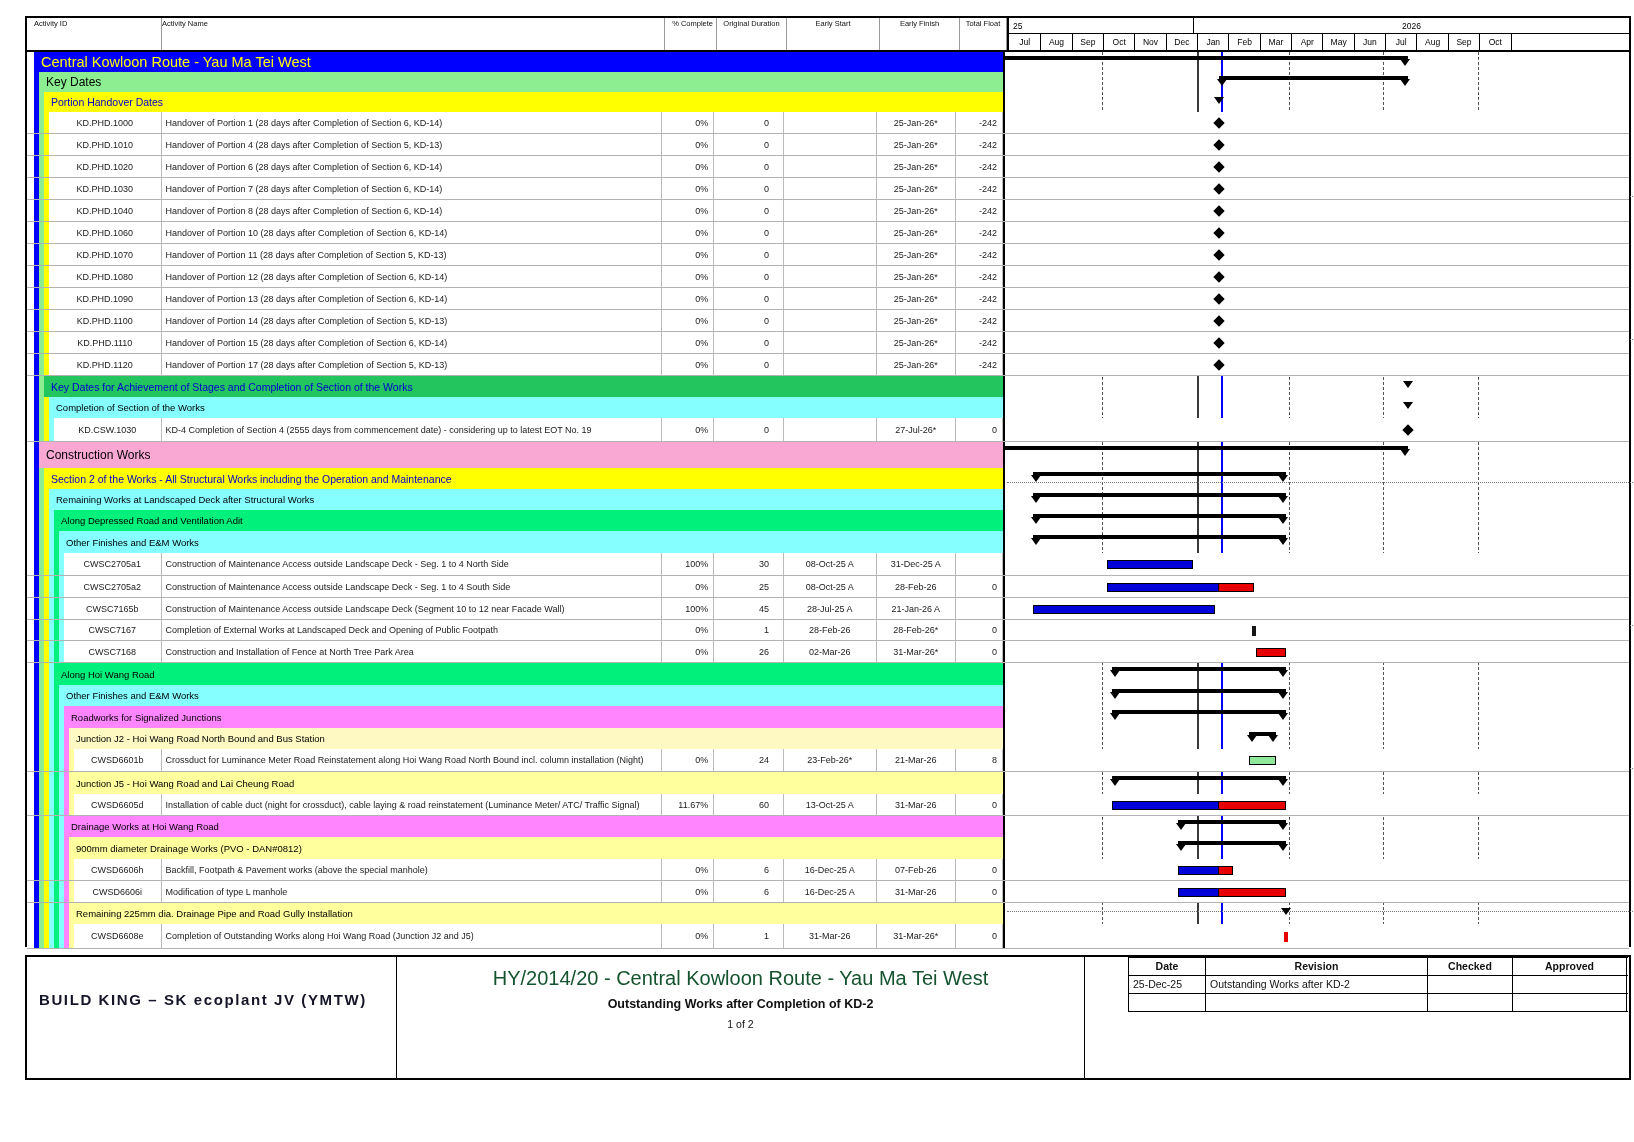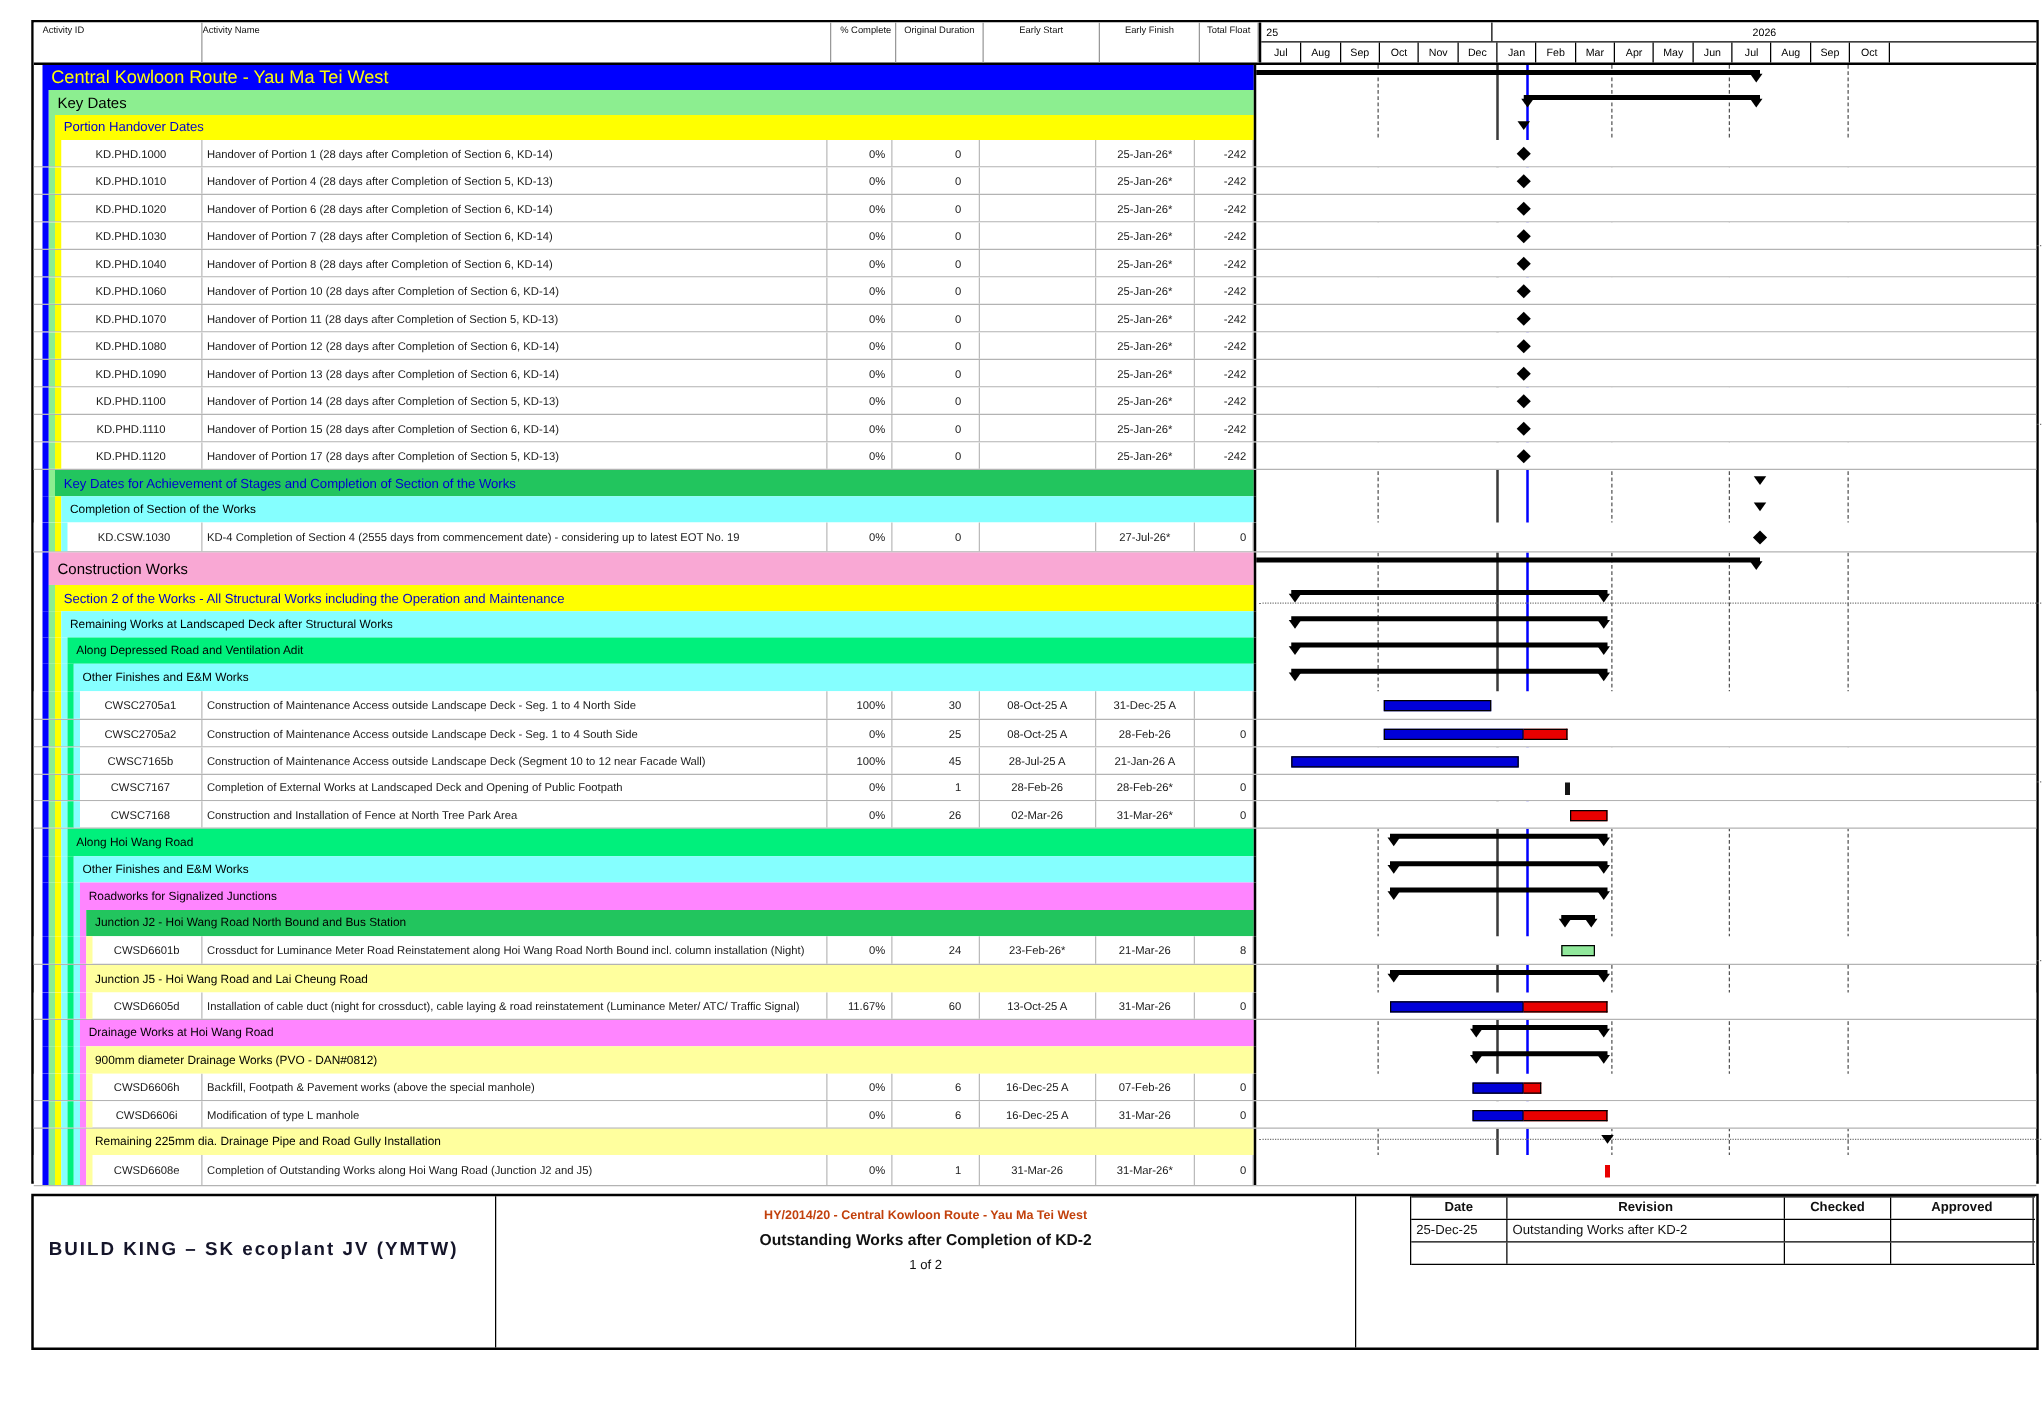--- a/index.html
+++ b/index.html
@@ -44,21 +44,21 @@
   #grid{position:absolute;left:980px;top:34px;width:626px;bottom:0;z-index:1;}
   .vq{position:absolute;top:0;bottom:0;width:0;border-left:1px dashed #555;}
   .vs{position:absolute;top:0;bottom:0;width:0;border-left:2px solid #3a3a3a;}
   .vdd{position:absolute;top:0;bottom:0;width:0;border-left:2px solid #0000FF;}
   .hg{position:absolute;left:0;right:0;height:0;border-top:1px dotted #777;}
   
   #footer{position:absolute;left:25px;top:955px;width:1606px;height:125px;border:2px solid #000;box-sizing:border-box;display:flex;background:#fff;}
   .f-left{width:370px;flex:none;border-right:1.5px solid #000;box-sizing:border-box;padding:20px 0 0 12px;}
   .f-center{width:688px;flex:none;border-right:1.5px solid #000;box-sizing:border-box;text-align:center;}
   .f-right{flex:1;position:relative;}
-  .f-title{font-size:10px;font-weight:bold;color:#c2410c;margin-top:10px;}
+  .f-title{font-size:20px;font-weight:normal;color:#14532d;margin-top:10px;}
   .f-sub{font-size:12.5px;font-weight:bold;color:#111;margin-top:7px;}
   .f-page{font-size:10.5px;color:#111;margin-top:7px;}
   .logos{display:flex;align-items:flex-end;}
   .bk{position:relative;margin-left:14px;}
   .bk svg{position:absolute;left:-4px;top:-14px;}
   .bk .t1{font-size:29px;font-weight:bold;color:#0A58A8;letter-spacing:0px;}
   .sk{margin-left:18px;display:flex;align-items:flex-end;}
   .sk .skt{font-size:27px;font-weight:bold;color:#E4002B;font-style:italic;}
   .sk svg{margin:0 2px 2px 2px;}
   .sk .eco{font-size:20px;font-weight:bold;color:#F47920;margin-bottom:1px;}
@@ -605,21 +605,21 @@
         </div>
         <div class="row row" style="height: 21px;">
           <div class="pad7"></div>
           <div class="stripe" style="background: rgb(0, 0, 255);"></div>
           <div class="stripe" style="background: rgb(140, 238, 144);"></div>
           <div class="stripe" style="background: rgb(255, 255, 0);"></div>
           <div class="stripe" style="background: rgb(133, 255, 255);"></div>
           <div class="stripe" style="background: rgb(0, 240, 124);"></div>
           <div class="stripe" style="background: rgb(133, 255, 255);"></div>
           <div class="stripe" style="background: rgb(255, 133, 255);"></div>
-          <div class="bandfill" style="width: 938px; background: #22c55e; text-align: right;">
+          <div class="bandfill" style="width: 938px; background: #fef9c3; text-align: right;">
             <div class="blabel" style="color: rgb(0, 0, 0); font-size: 9.5px;">Junction J2 - Hoi Wang Road North Bound and Bus Station</div>
           </div>
           <div class="gc">
             <div class="sumbar" style="left: 244.11px; width: 26.78px;"></div>
             <div class="tri" style="left: 242.11px;"></div>
             <div class="tri" style="left: 262.89px;"></div>
           </div>
         </div>
         <div class="row row task" style="height: 23px;">
           <div class="pad7"></div>

